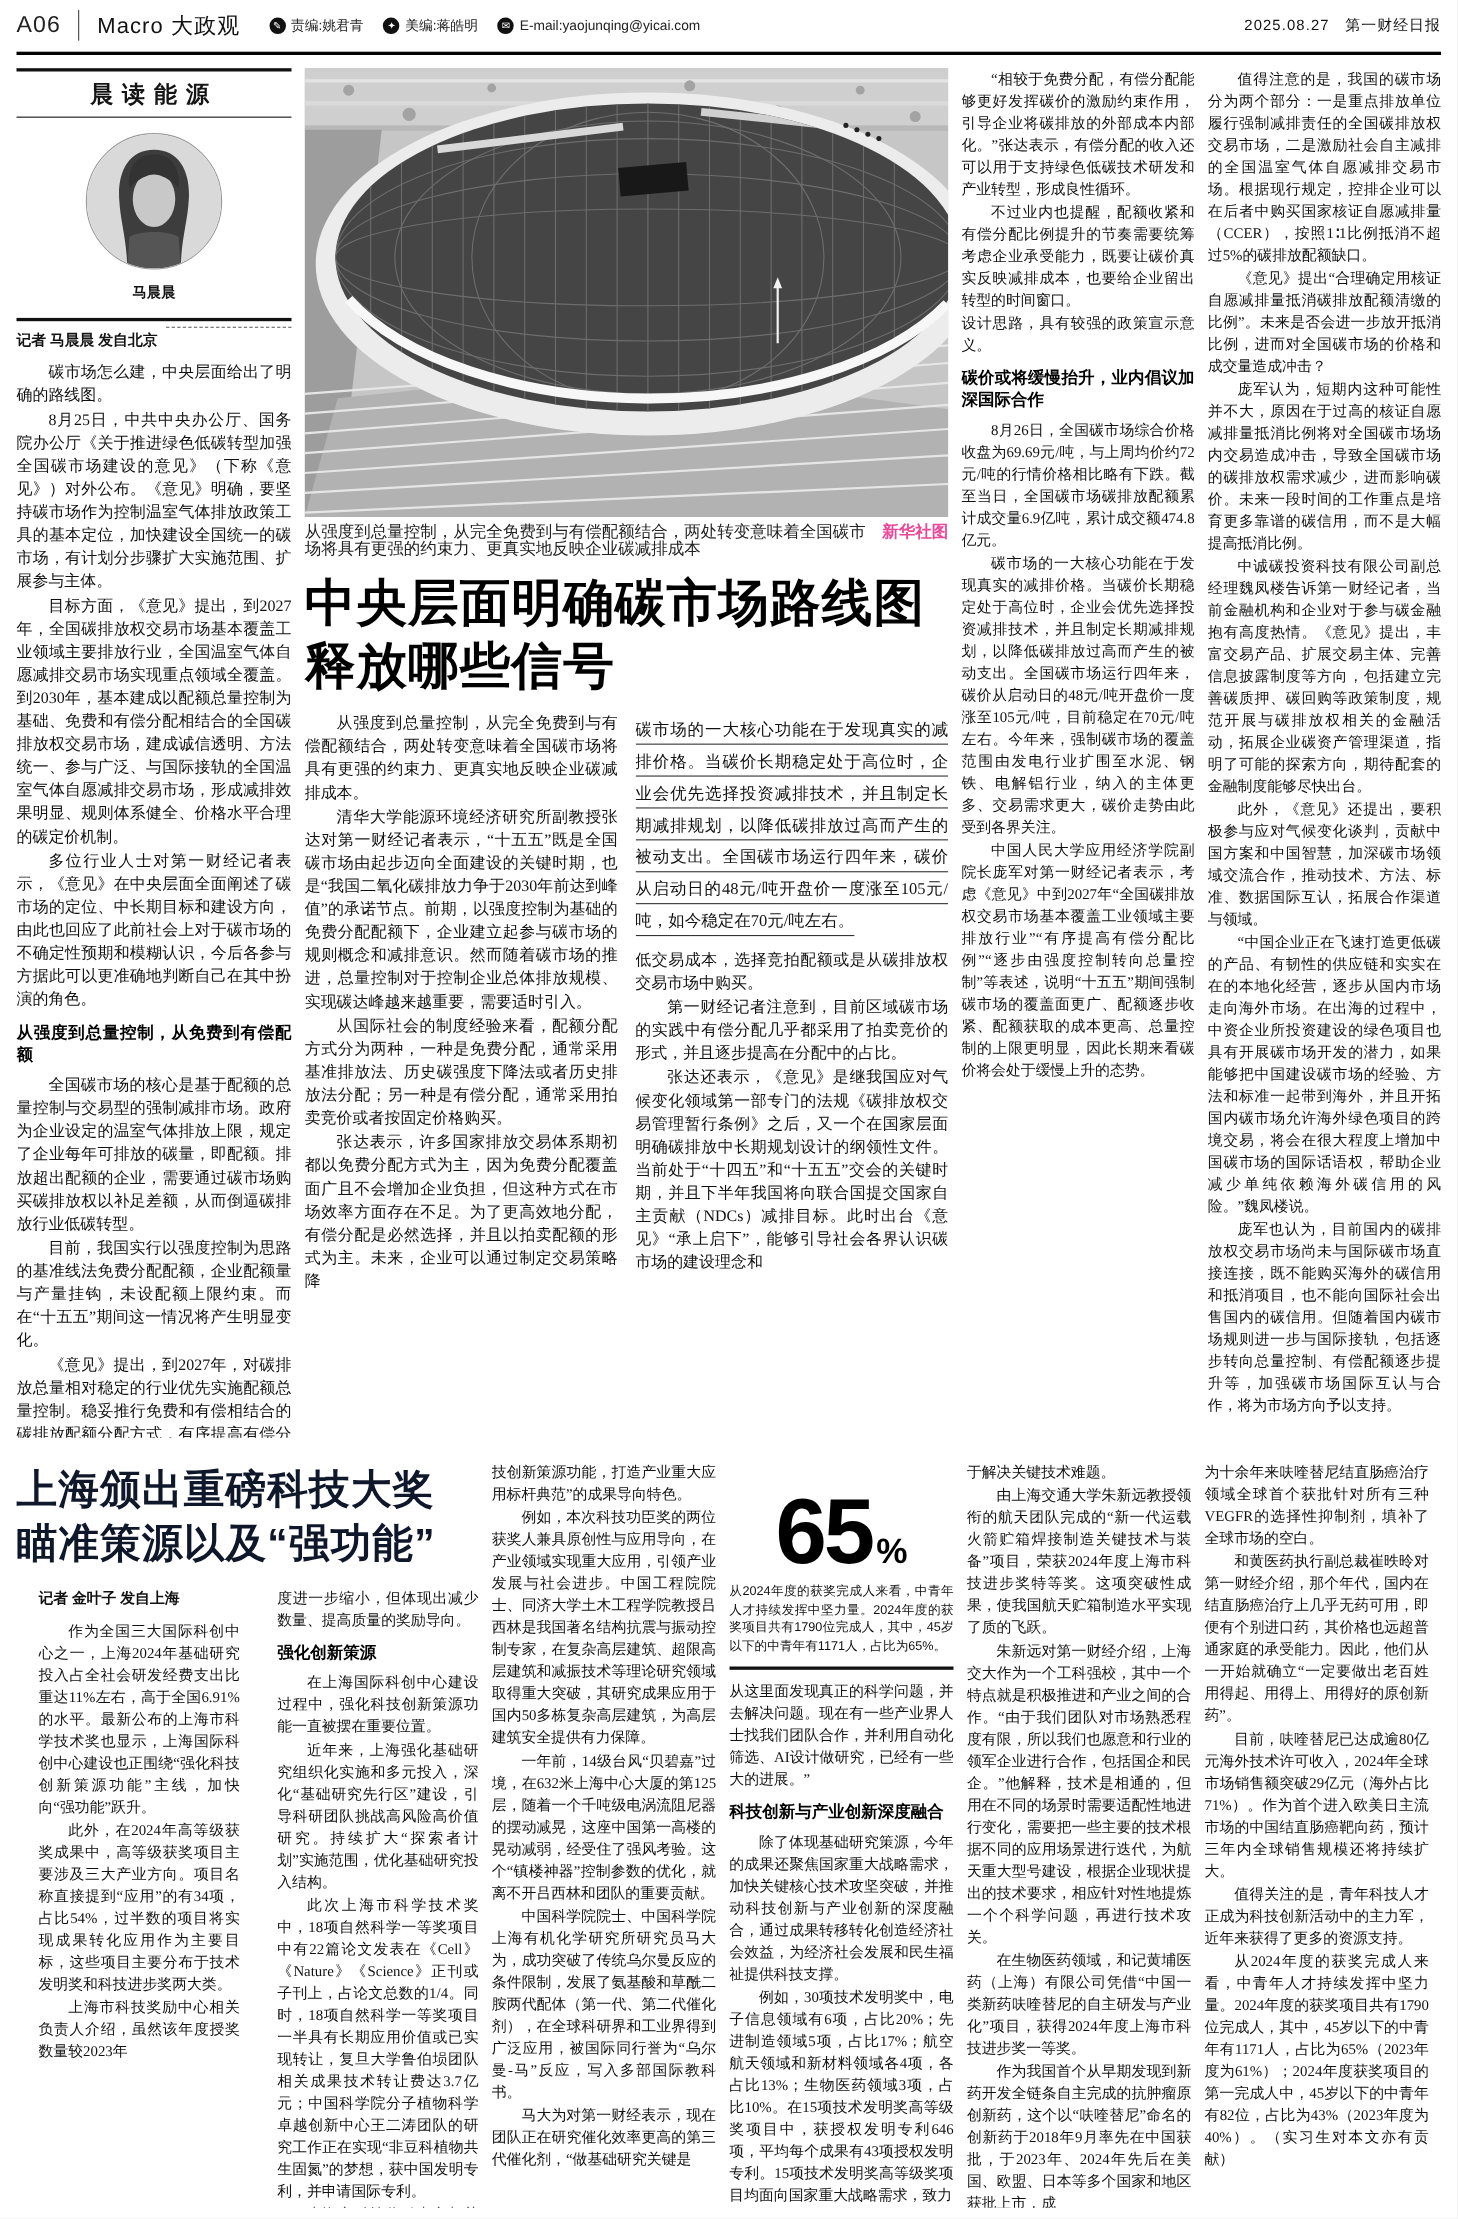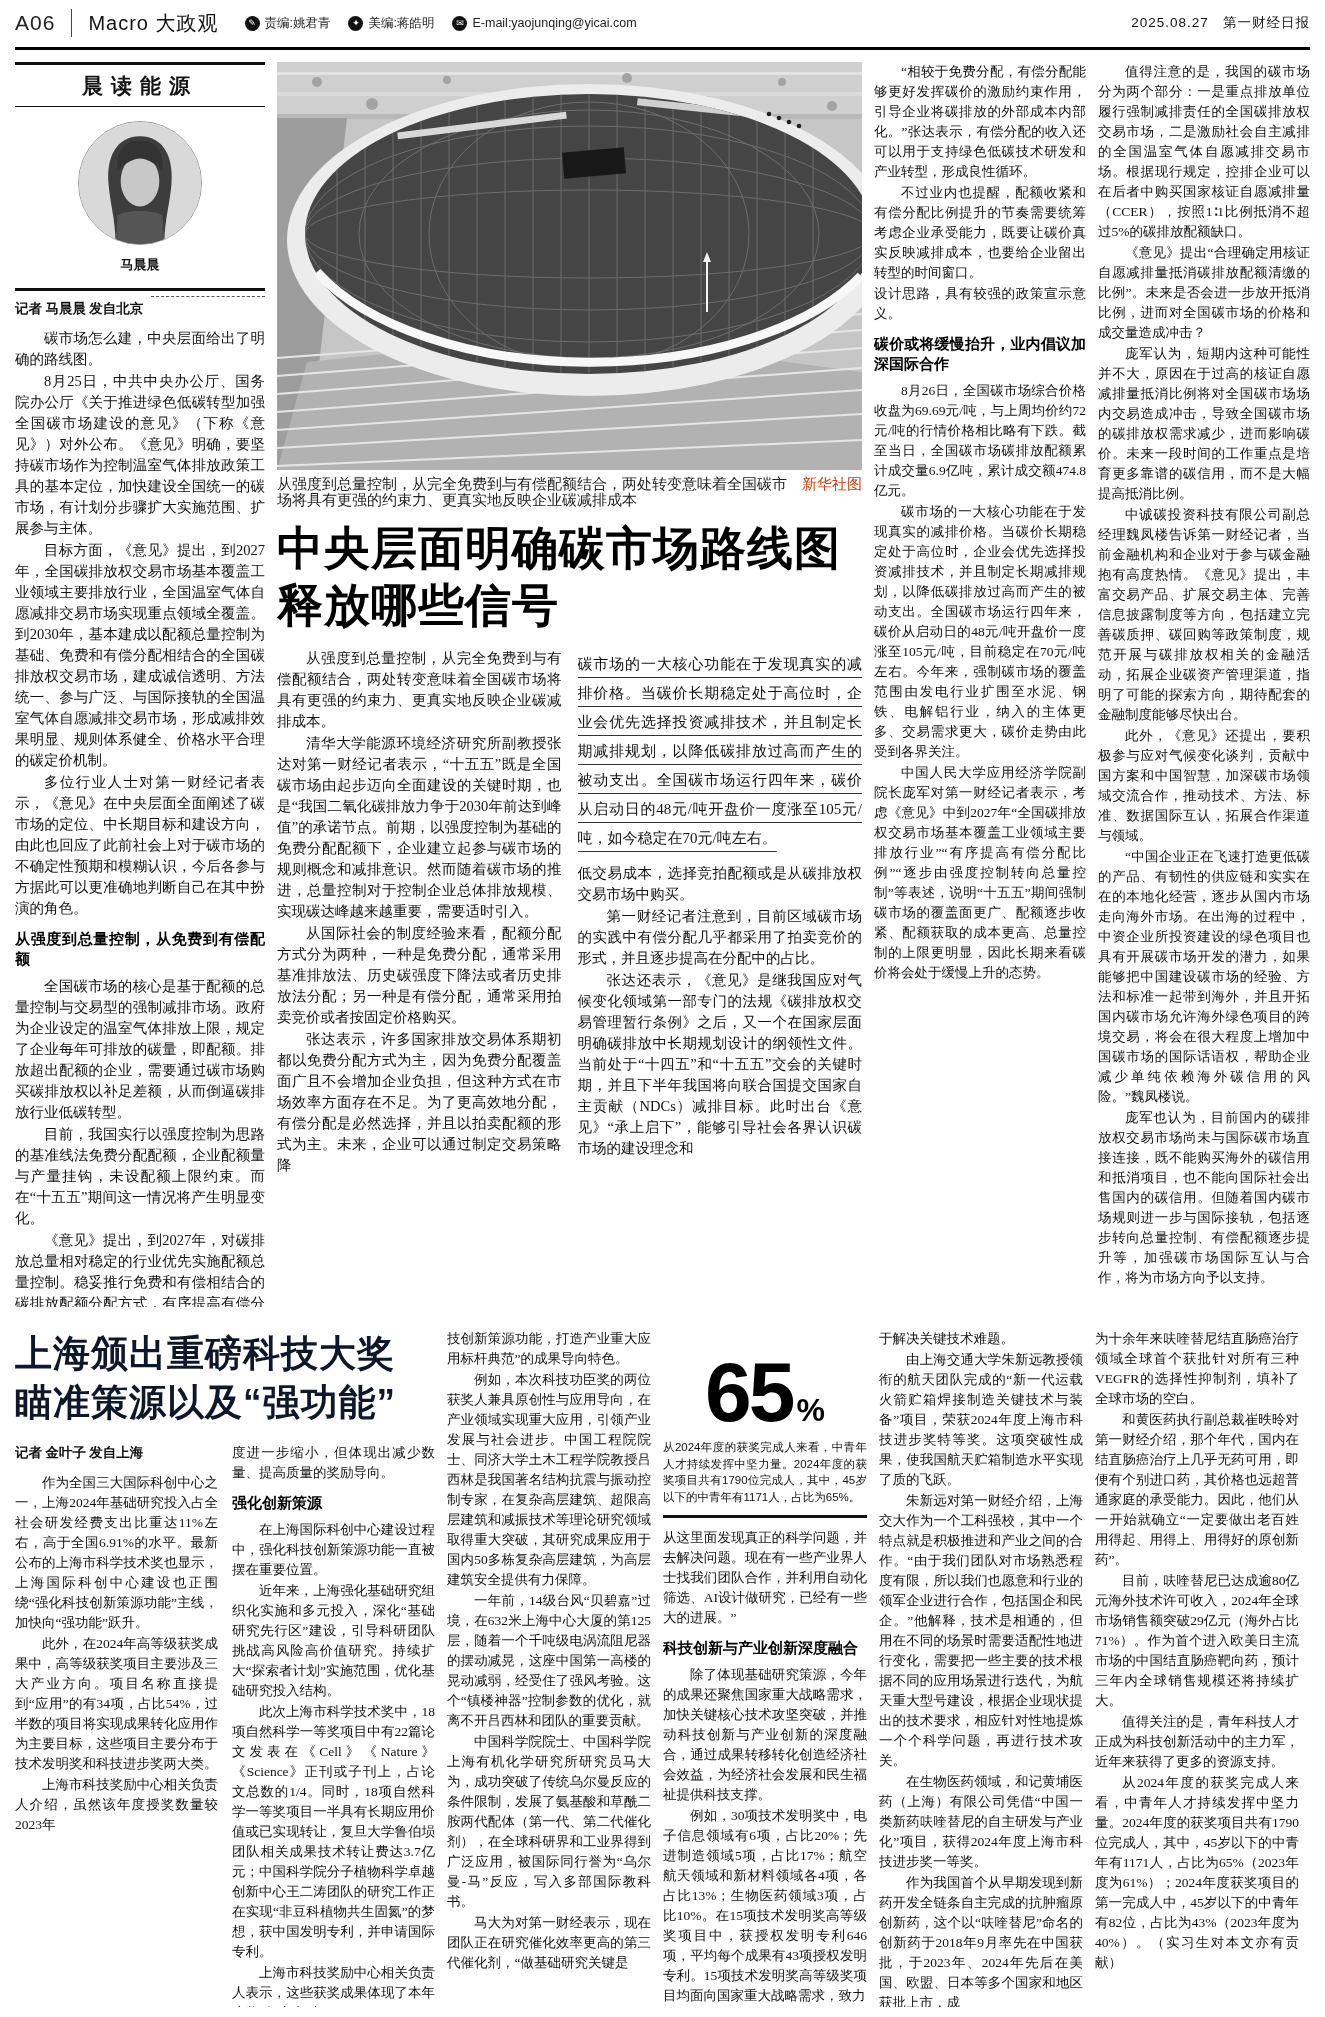--- a/index.html
+++ b/index.html
@@ -47,38 +47,38 @@
   .byline-dash { flex:1; border-bottom:1px dashed #555; transform:translateY(-4px); }
   .rail-body { flex:1; overflow:hidden; }
   .rail-body .para, .center-cols .para, .sidecol .para, .b-c .para, .bcol .para { margin-bottom:1px; }
 
   .center { width:585px; flex:none; display:flex; flex-direction:column; }
   .photo { height:408px; background:#c9c9c9; overflow:hidden; }
   .photo svg { display:block; width:100%; height:100%; }
   .caption-row { display:flex; justify-content:space-between; gap:14px; margin-top:6px;
                  font-family:"Liberation Sans","DejaVu Sans",sans-serif; font-size:15px;
                  line-height:16px; color:#222; }
-  .photo-credit { white-space:nowrap; color:#c2410c; }
+  .photo-credit { white-space:nowrap; color:#ec4899;font-weight:bold; }
   .headline { font-family:"Liberation Sans","DejaVu Sans",sans-serif; font-weight:900;
               font-size:46px; line-height:57px; letter-spacing:1px; color:#000; margin-top:12px; }
   .center-cols { display:flex; gap:16px; margin-top:14px; flex:1; overflow:hidden; }
   .ccol { flex:1; overflow:hidden; }
   .pullquote { font-size:15px; line-height:29px; text-align:justify; margin:2px 0 10px;
                text-decoration:underline; text-underline-offset:8px; text-decoration-thickness:1px;
                text-decoration-color:#333; }
 
   .sidecol { width:212px; flex:none; overflow:hidden; }
 
   
   .bottom { display:flex; gap:12px; padding:0 15px; margin-top:22px; height:678px; }
   .b-lead { width:420px; flex:none; display:flex; flex-direction:column; }
   .b-title { font-family:"Liberation Sans","DejaVu Sans",sans-serif; font-weight:900;
              font-size:37px; line-height:49px; letter-spacing:1px; color:#0f172a; }
   .b-cols { display:flex; gap:14px; margin-top:16px; flex:1; overflow:hidden; }
-  .b-c { flex:1; overflow:hidden; }
+  .b-c { flex:1; overflow:hidden;margin-left:20px; }
   .bcol { width:204px; flex:none; overflow:hidden; }
 
   .stat { font-family:"Liberation Sans","DejaVu Sans",sans-serif; border-bottom:3px solid #111;
           padding-bottom:10px; margin-bottom:10px; }
   .stat-num { display:flex; align-items:baseline; justify-content:center; gap:4px;margin-top:24px; }
   .stat-value { font-size:84px; font-weight:900; line-height:78px; letter-spacing:-3px; color:#000; }
   .stat-unit { font-size:32px; font-weight:900; color:#000; }
   .stat-cap { font-size:11.5px; line-height:16.5px; text-align:justify; margin-top:8px; color:#111; }
 </style>
 </head>

